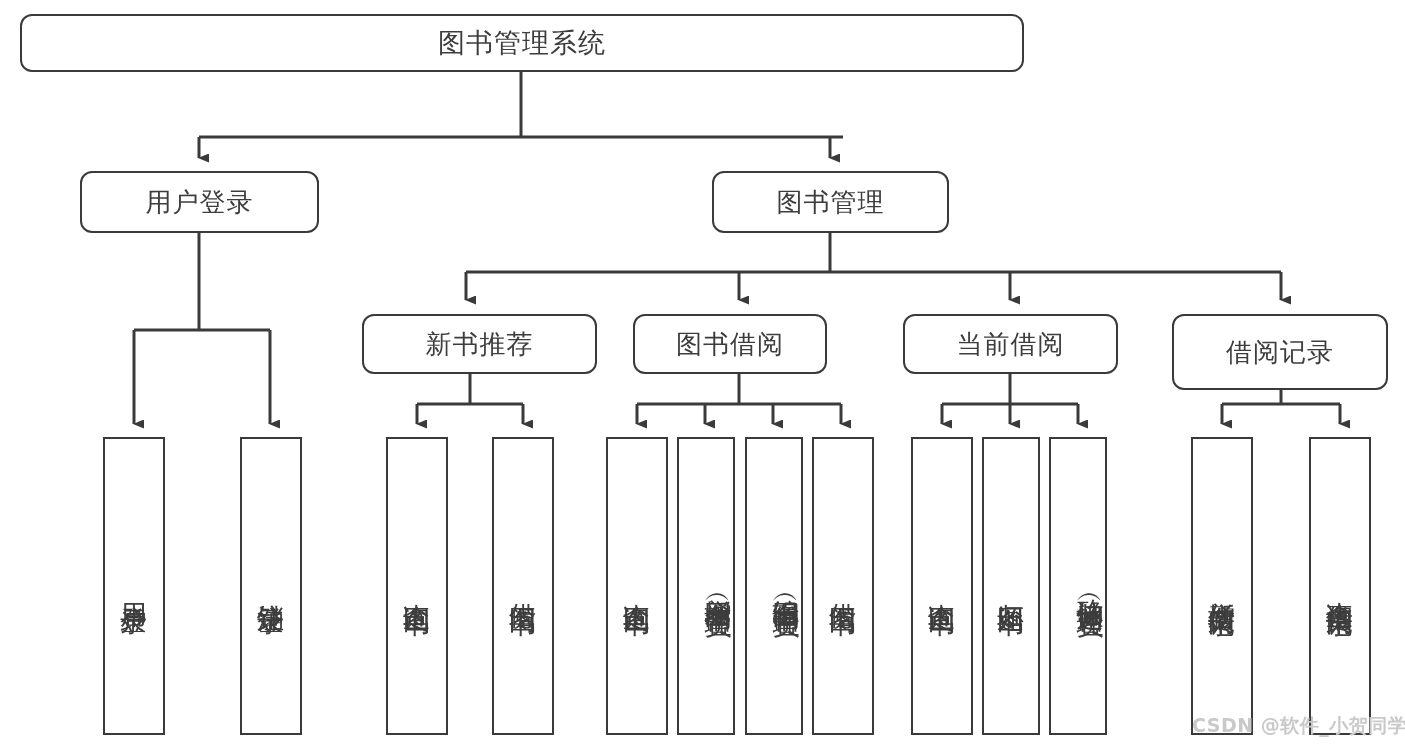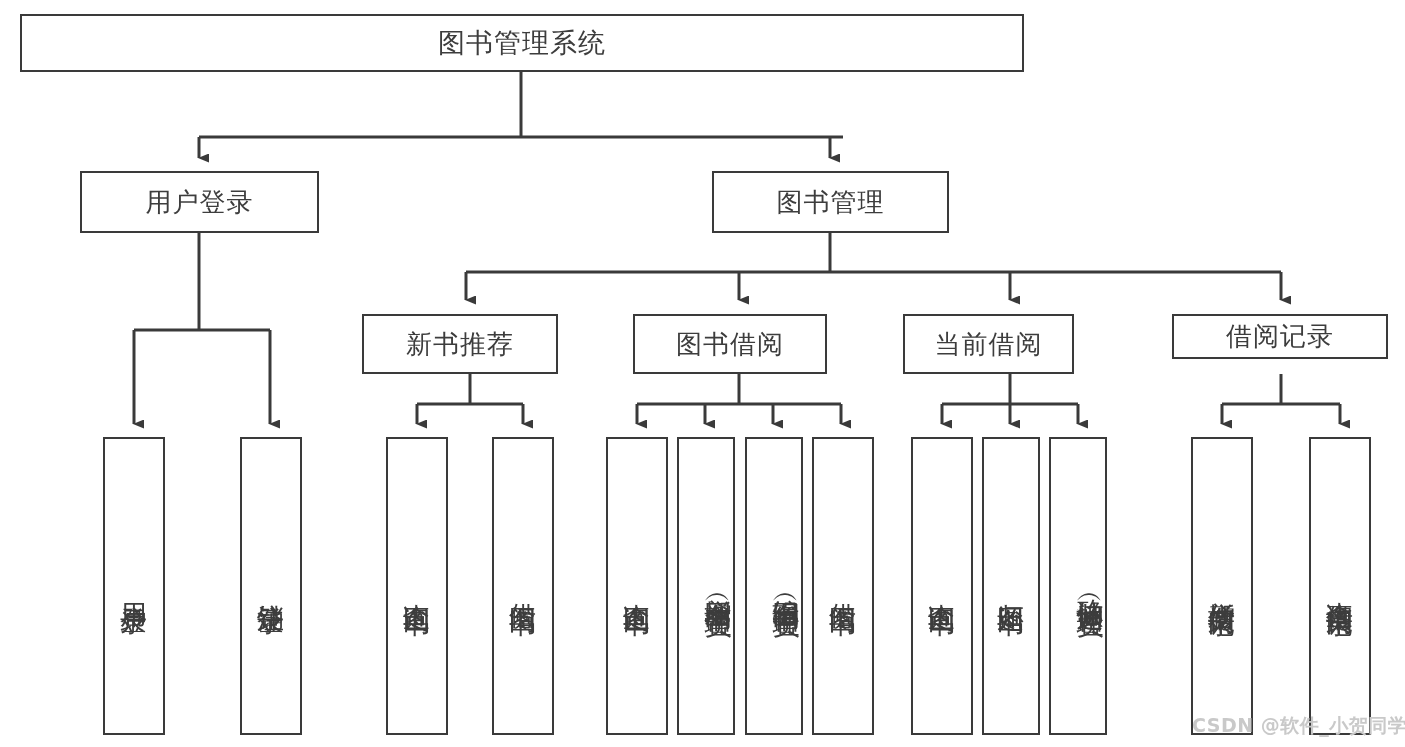--- a/index.html
+++ b/index.html
@@ -33,20 +33,21 @@
     display: flex;
     align-items: center;
     justify-content: center;
     color: #3d3d3d;
     z-index: 2;
   }
   .node.horiz {
     font-size: 26px;
     letter-spacing: 1px;
     line-height: 1.1;
+    border-radius: 12px;
   }
   .node.root {
     font-size: 27px;
   }
   .node.vert {
     writing-mode: vertical-rl;
     text-orientation: upright;
     font-size: 27px;
     line-height: 1.08;
     letter-spacing: 2px;
@@ -127,30 +128,30 @@
     <span>图书管理系统</span>
   </div>
 
   <div class="node horiz" style="left:80px; top:171px; width:239px; height:62px;">
     <span>用户登录</span>
   </div>
   <div class="node horiz" style="left:712px; top:171px; width:237px; height:62px;text-align:center;">
     <span>图书管理</span>
   </div>
 
-  <div class="node horiz" style="left:362px; top:314px; width:196px; height:60px;">
+  <div class="node horiz" style="left:362px; top:314px; width:235px; height:60px;">
     <span>新书推荐</span>
   </div>
   <div class="node horiz" style="left:633px; top:314px; width:194px; height:60px;">
     <span>图书借阅</span>
   </div>
-  <div class="node horiz" style="left:903px; top:314px; width:171px; height:60px;">
+  <div class="node horiz" style="left:903px; top:314px; width:215px; height:60px;">
     <span>当前借阅</span>
   </div>
-  <div class="node horiz" style="left:1172px; top:314px; width:216px; height:45px;">
+  <div class="node horiz" style="left:1172px; top:314px; width:216px; height:76px;">
     <span>借阅记录</span>
   </div>
 
   <div class="node vert" style="left:103px; top:437px; width:62px; height:298px;">
     <span>用户登录</span>
   </div>
   <div class="node vert" style="left:240px; top:437px; width:62px; height:298px;">
     <span>注销登录</span>
   </div>
 

